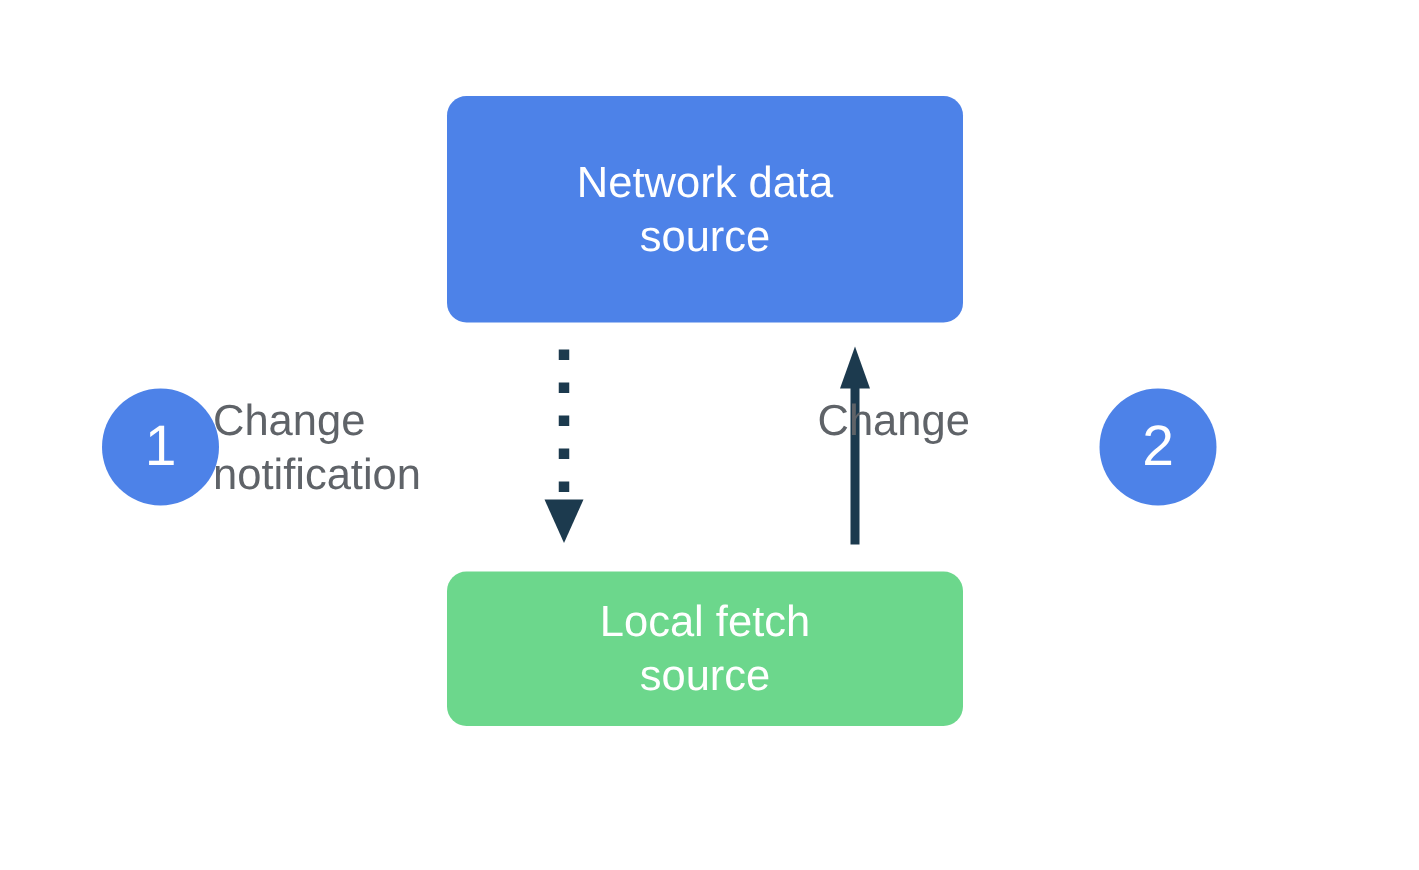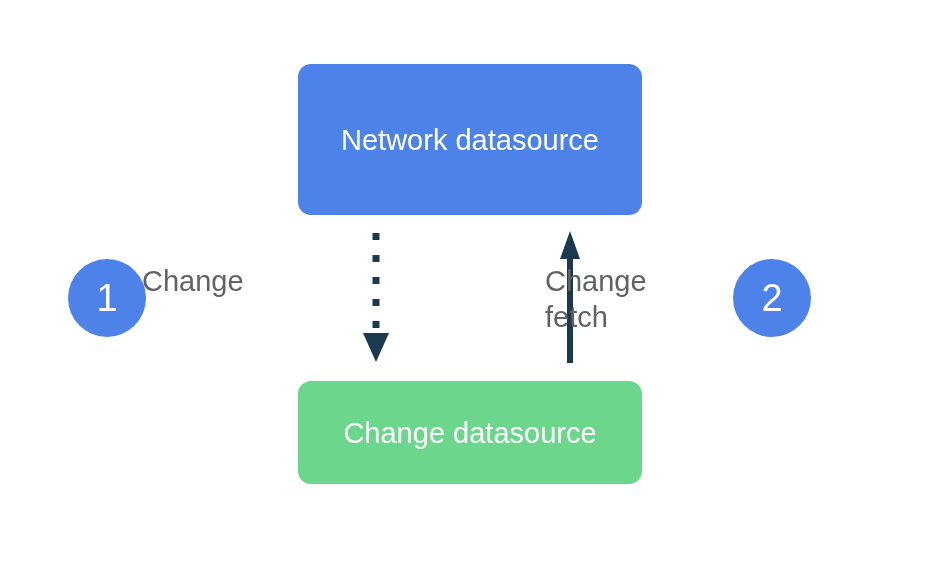--- a/index.html
+++ b/index.html
@@ -21,21 +21,21 @@
     background: var(--background, #ffffff);
     overflow: hidden;
   }
 
   .box {
     position: absolute;
     left: 298px;
     width: 344px;
     border-radius: 13px;
     display: flex;
-    flex-direction: row;
+    flex-direction: column;
     align-items: center;
     justify-content: center;
     color: var(--text-white, #ffffff);
     font-size: 29px;
     line-height: 36px;
     text-align: right;
   }
   .box.network {
     top: 64px;
     height: 151px;
@@ -99,32 +99,32 @@
     <line class="arrow-stroke" x1="16" y1="5" x2="16" y2="100" stroke-width="7" stroke-dasharray="7 15" stroke-linecap="butt"></line>
     <polygon class="arrow-fill" points="3,105 29,105 16,134"></polygon>
   </svg>
 
   <svg class="arrow-svg solid" viewBox="0 0 32 140">
     <line class="arrow-stroke" x1="16" y1="30" x2="16" y2="135" stroke-width="6"></line>
     <polygon class="arrow-fill" points="16,3 6,31 26,31"></polygon>
   </svg>
 
   <div class="box local">
-    <span>Change data</span>
+    <span>Local fetch</span>
     <span>source</span>
   </div>
 
   <div class="step-circle one">
     <span>1</span>
   </div>
   <div class="side-label left">
     <div>Change</div>
+    <div>notification</div>
   </div>
 
   <div class="step-circle two">
     <span>2</span>
   </div>
   <div class="side-label right">
     <div>Change</div>
-    <div>fetch</div>
   </div>
 
 </div>
 
 </body></html>

